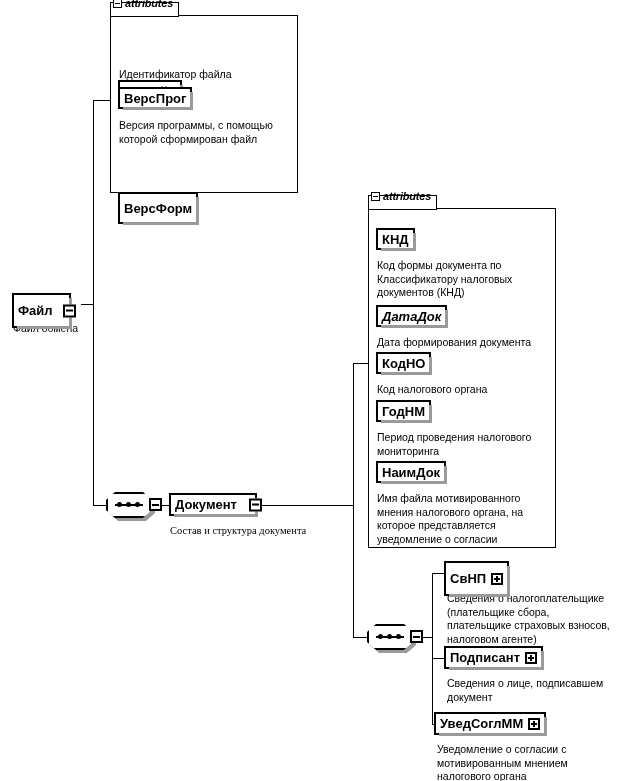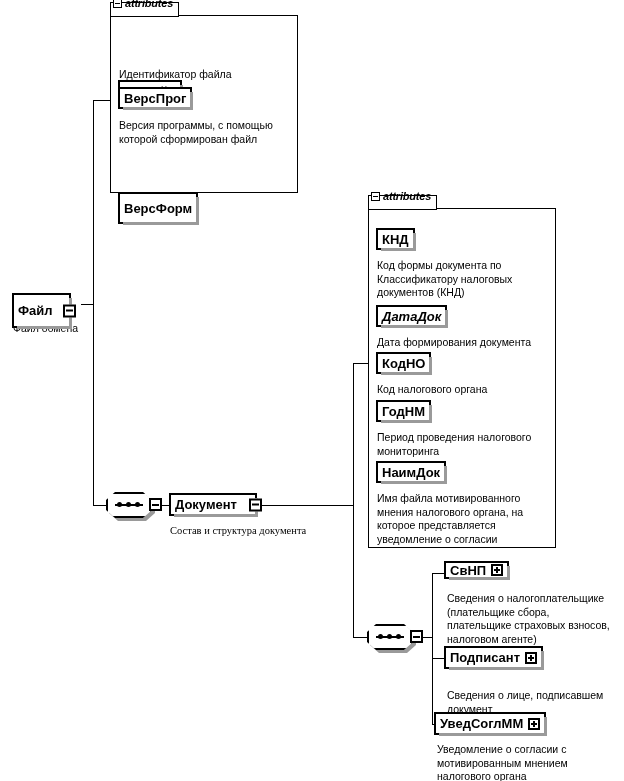--- a/index.html
+++ b/index.html
@@ -349,34 +349,34 @@
     </div>
     <div class="exp"></div>
   </div>
 
   <div class="line-h" style="left:421px; top:637px; width:12px;"></div>
   <div class="line-v" style="left:432px; top:573px; height:152px;"></div>
   <div class="line-h" style="left:432px; top:573px; width:13px;"></div>
   <div class="line-h" style="left:432px; top:658px; width:13px;"></div>
   <div class="line-h" style="left:432px; top:724px; width:13px;"></div>
 
-  <div class="node shadow" style="left:444px; top:561px; height:18px;">
+  <div class="node shadow" style="left:444px; top:561px; height:35px;">
     <span class="nm">СвНП</span>
     <span class="exp-in plus"></span>
   </div>
   <div class="desc" style="left:447px; top:592px; width:176px;">Сведения о налогоплательщике
 (плательщике сбора,
 плательщике страховых взносов,
 налоговом агенте)</div>
 
   <div class="node shadow" style="left:444px; top:646px; height:23px;">
     <span class="nm">Подписант</span>
     <span class="exp-in plus"></span>
   </div>
-  <div class="desc" style="left:447px; top:677px; width:176px;margin-top:12px;">Сведения о лице, подписавшем
+  <div class="desc" style="left:447px; top:677px; width:176px;">Сведения о лице, подписавшем
 документ</div>
 
   <div class="node shadow" style="left:434px; top:712px; height:23px;">
     <span class="nm">УведСоглММ</span>
     <span class="exp-in plus"></span>
   </div>
   <div class="desc" style="left:437px; top:743px; width:180px;">Уведомление о согласии с
 мотивированным мнением
 налогового органа</div>
 

